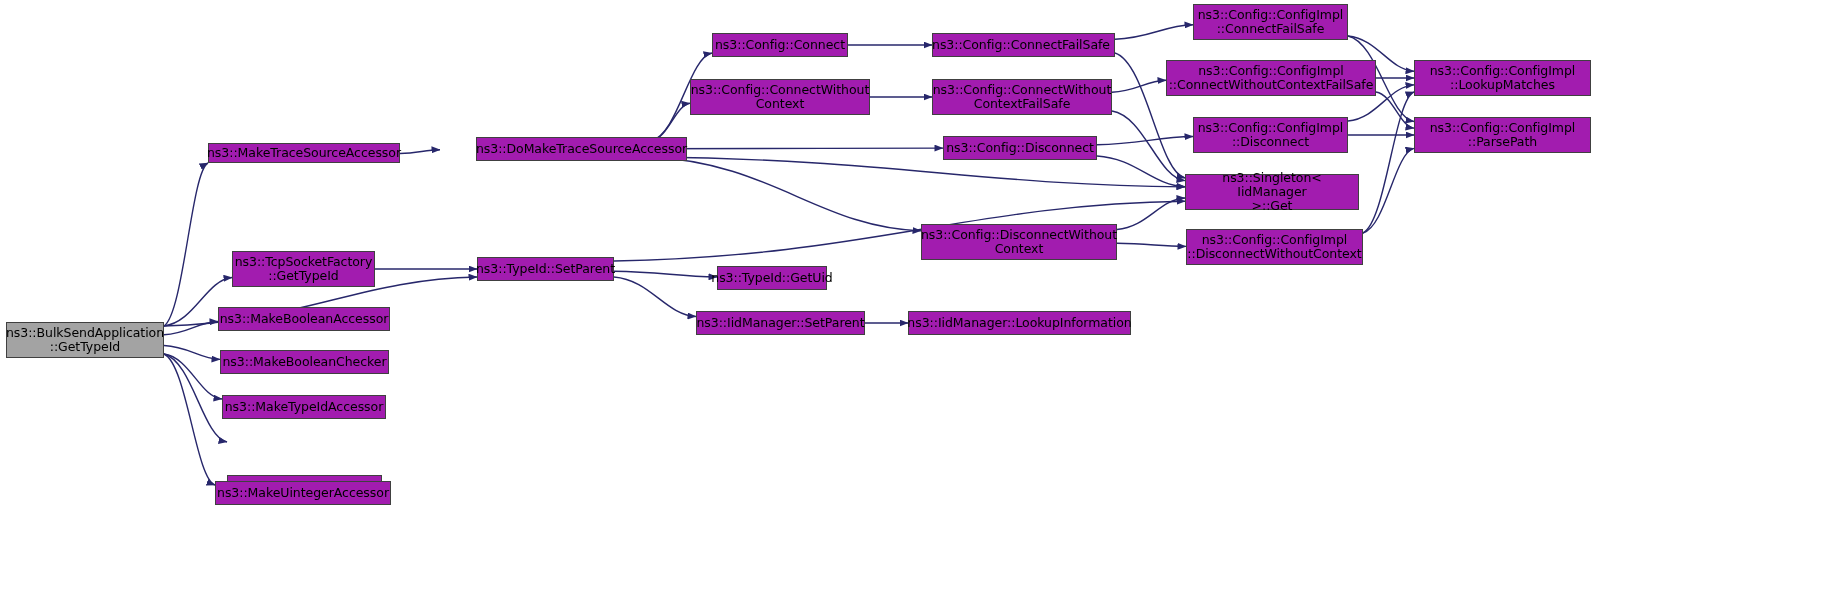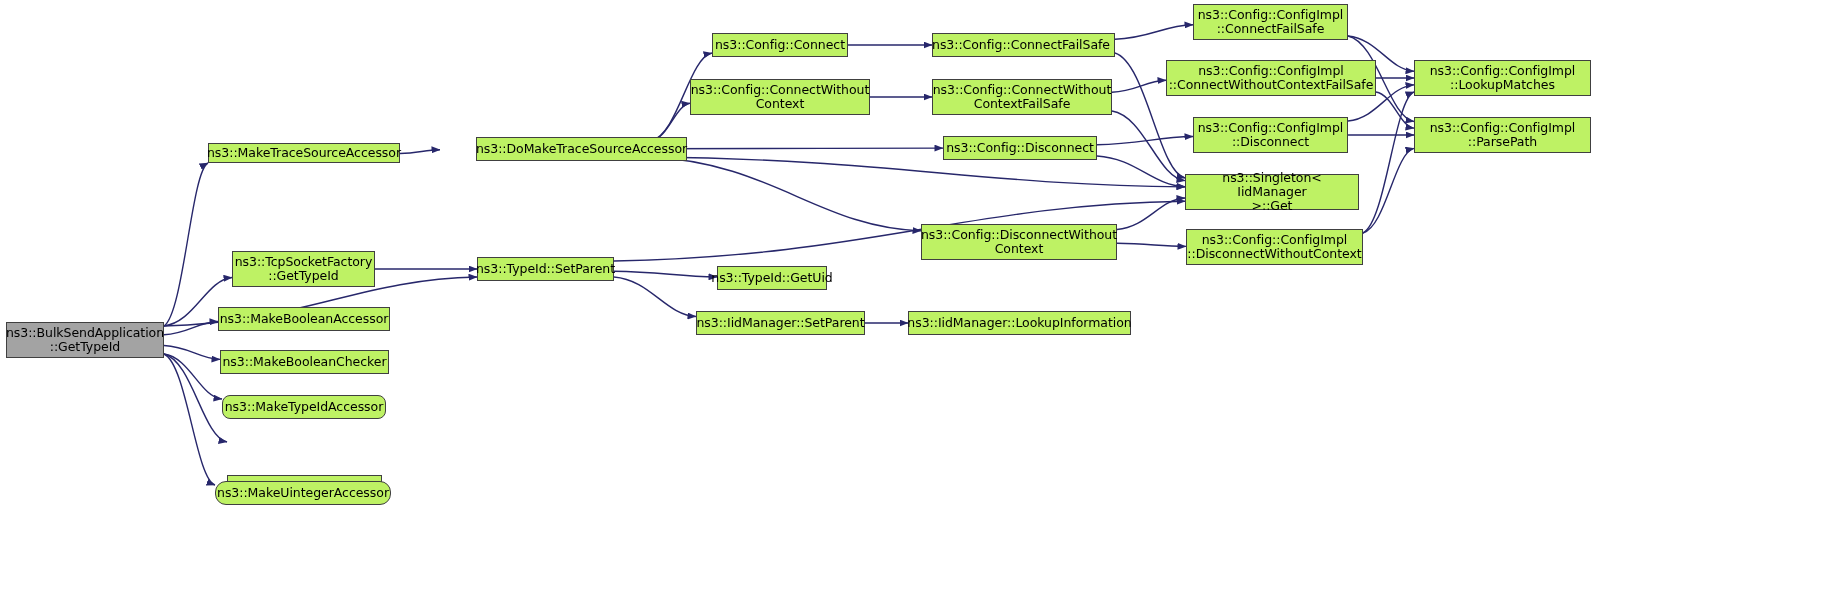--- a/index.html
+++ b/index.html
@@ -21,21 +21,21 @@
     left: 0;
     top: 0;
     width: 1823px;
     height: 593px;
     pointer-events: none;
   }
   .node {
     position: absolute;
     box-sizing: border-box;
     border: 1px solid #404040;
-    background: #bef264;
+    background: #a21caf;
     color: #000000;
     font-size: 12.5px;
     line-height: 14px;
     display: flex;
     align-items: center;
     justify-content: center;
     text-align: center;
     white-space: pre-line;
     letter-spacing: -0.05px;
     z-index: 2;
@@ -101,23 +101,23 @@
       </g>
   </svg>
   <div id="node-layer">
       <div class="node current" style="left: 6px; top: 322px; width: 158px; height: 36px;"><span class="node-label">ns3::BulkSendApplication
 ::GetTypeId</span></div>
       <div class="node" style="left: 208px; top: 143px; width: 192px; height: 20px;"><span class="node-label">ns3::MakeTraceSourceAccessor</span></div>
       <div class="node" style="left: 232px; top: 251px; width: 143px; height: 36px;"><span class="node-label">ns3::TcpSocketFactory
 ::GetTypeId</span></div>
       <div class="node" style="left: 218px; top: 307px; width: 172px; height: 24px;"><span class="node-label">ns3::MakeBooleanAccessor</span></div>
       <div class="node" style="left: 220px; top: 350px; width: 169px; height: 24px;"><span class="node-label">ns3::MakeBooleanChecker</span></div>
-      <div class="node" style="left: 222px; top: 395px; width: 164px; height: 24px; border-radius: 8px;"><span class="node-label">ns3::MakeTypeIdAccessor</span></div>
+      <div class="node" style="left: 222px; top: 395px; width: 164px; height: 24px;"><span class="node-label">ns3::MakeTypeIdAccessor</span></div>
       <div class="node" style="left: 227px; top: 432px; width: 155px; height: 24px; margin-top: 43px;"><span class="node-label">ns3::MakeTypeIdChecker</span></div>
-      <div class="node" style="left: 215px; top: 481px; width: 176px; height: 24px; border-radius: 11px;"><span class="node-label">ns3::MakeUintegerAccessor</span></div>
+      <div class="node" style="left: 215px; top: 481px; width: 176px; height: 24px;"><span class="node-label">ns3::MakeUintegerAccessor</span></div>
       <div class="node" style="left: 440px; top: 137px; width: 211px; height: 24px; margin-left: 36px;"><span class="node-label">ns3::DoMakeTraceSourceAccessor</span></div>
       <div class="node" style="left: 477px; top: 257px; width: 137px; height: 24px; justify-content: center;"><span class="node-label">ns3::TypeId::SetParent</span></div>
       <div class="node" style="left: 717px; top: 266px; width: 110px; height: 24px;"><span class="node-label">ns3::TypeId::GetUid</span></div>
       <div class="node" style="left: 696px; top: 311px; width: 169px; height: 24px;"><span class="node-label">ns3::IidManager::SetParent</span></div>
       <div class="node" style="left: 908px; top: 311px; width: 223px; height: 24px; align-items: center;"><span class="node-label">ns3::IidManager::LookupInformation</span></div>
       <div class="node" style="left: 712px; top: 33px; width: 136px; height: 24px;"><span class="node-label">ns3::Config::Connect</span></div>
       <div class="node" style="left: 690px; top: 79px; width: 180px; height: 36px;"><span class="node-label">ns3::Config::ConnectWithout
 Context</span></div>
       <div class="node" style="left: 932px; top: 33px; width: 183px; height: 24px; justify-content: flex-end;"><span class="node-label">ns3::Config::ConnectFailSafe</span></div>
       <div class="node" style="left: 932px; top: 79px; width: 180px; height: 36px;"><span class="node-label">ns3::Config::ConnectWithout

